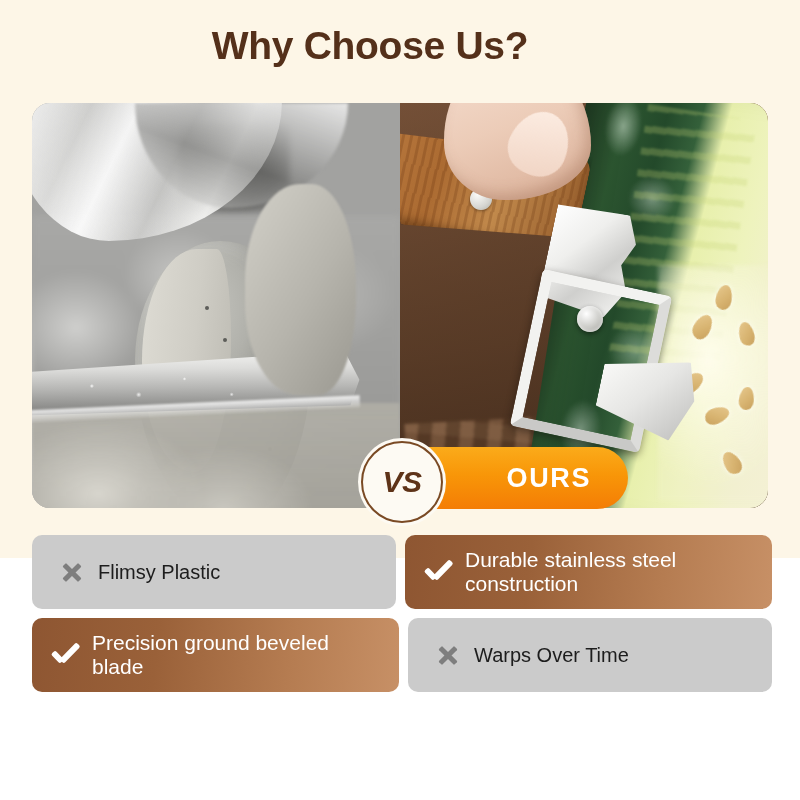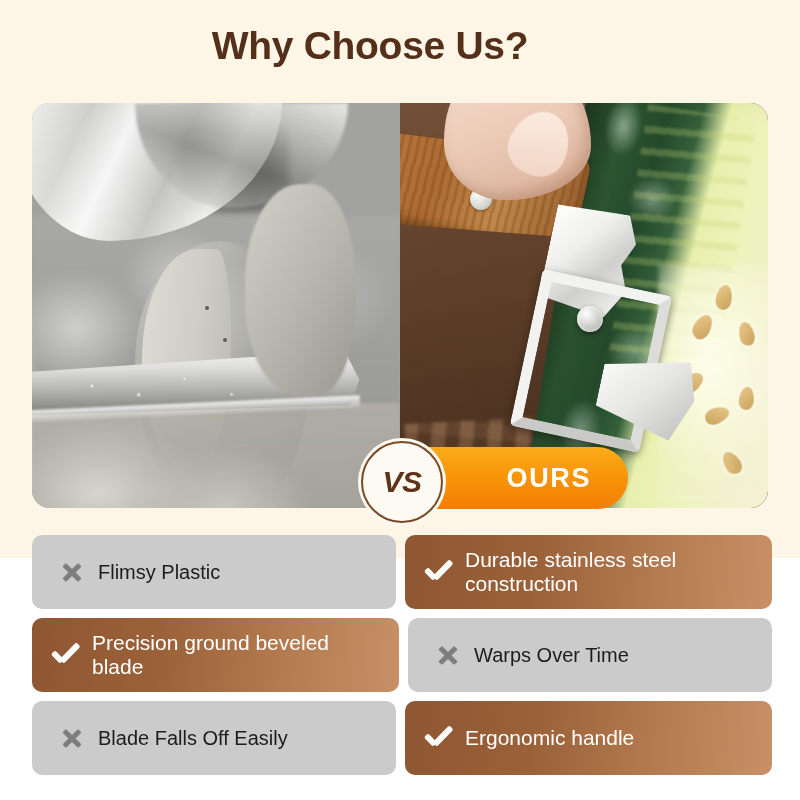--- a/index.html
+++ b/index.html
@@ -556,35 +556,15 @@
         <span class="ico">
           <span class="x-mark">
               <i></i>
               <i></i>
             </span>
         </span>
         <span class="label-bad">Warps Over Time</span>
       </div>
     </div>
 
-    <div class="row">
-      <div class="cell cell-bad">
-        <span class="ico">
-          <span class="x-mark">
-              <i></i>
-              <i></i>
-            </span>
-        </span>
-        <span class="label-bad">Blade Falls Off Easily</span>
-      </div>
-      <div class="cell cell-good">
-        <span class="ico">
-          <span class="check-mark">
-              <i></i>
-              <i></i>
-            </span>
-        </span>
-        <span class="label-good">Ergonomic handle</span>
-      </div>
-    </div>
 
   </div>
 </div>
 
 </body></html>

